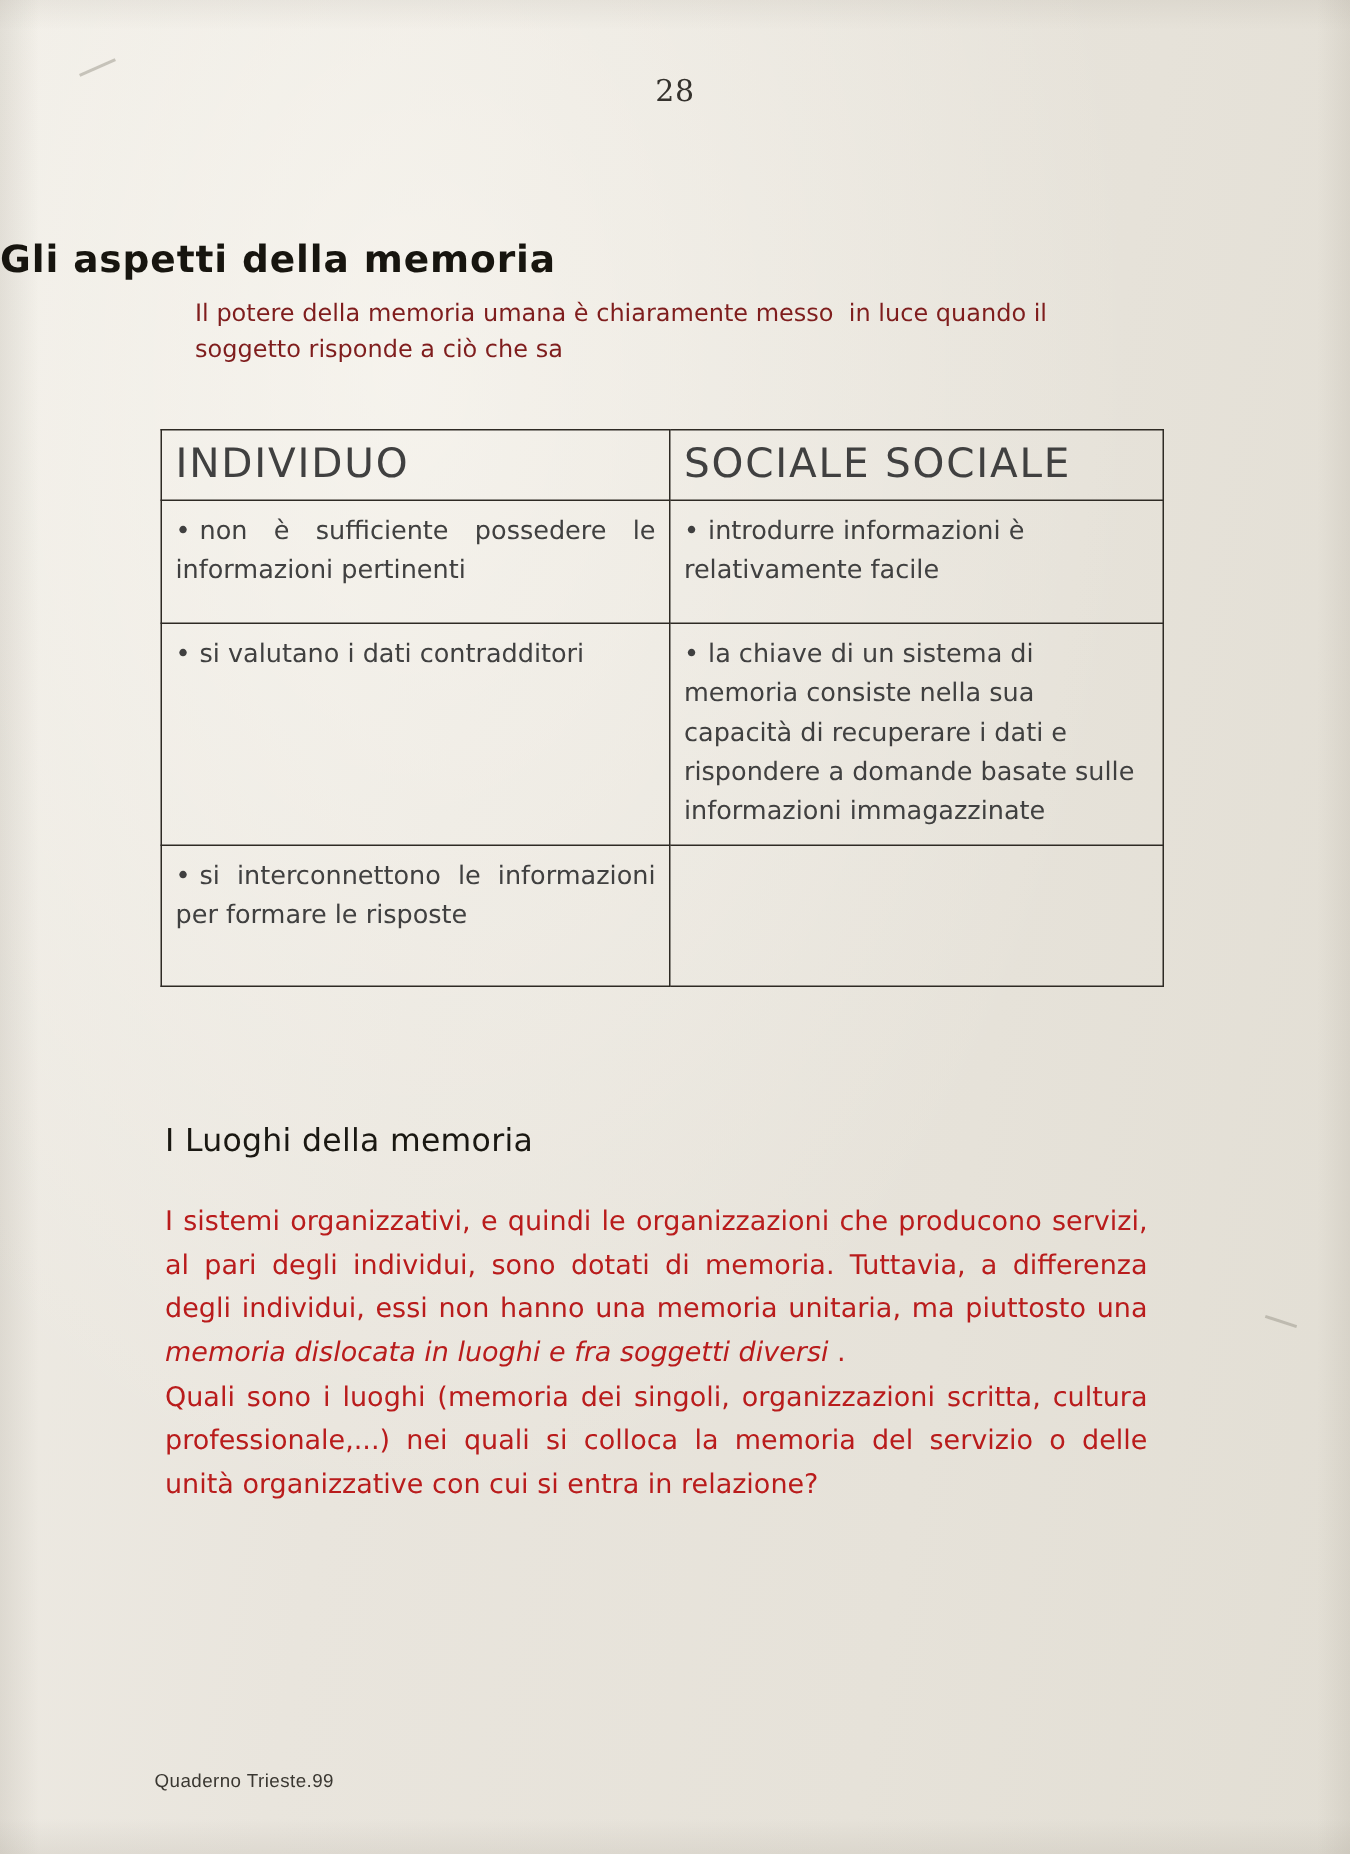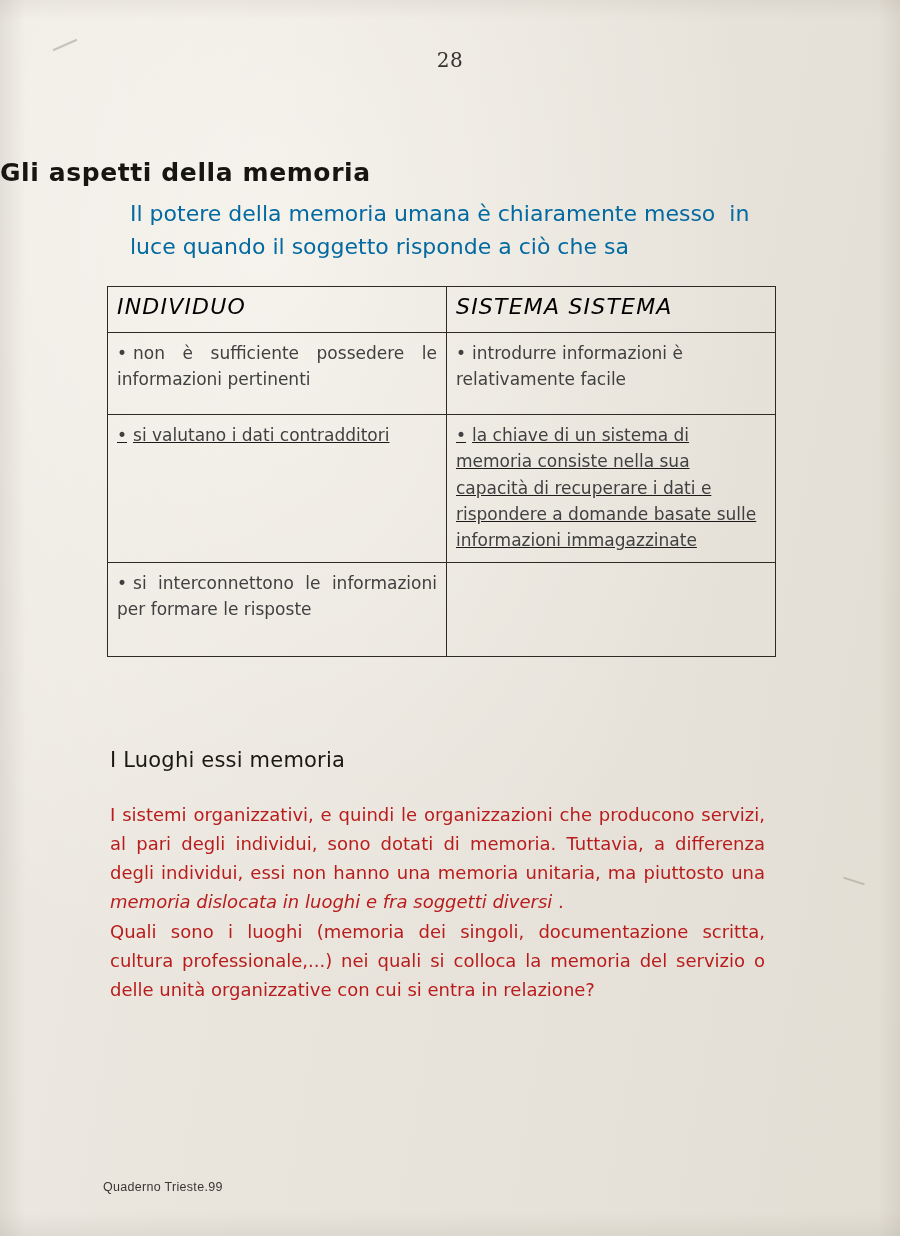--- a/index.html
+++ b/index.html
@@ -71,23 +71,23 @@
   }
   #doc-title {
     font-size: 25px;
     font-weight: 700;
     letter-spacing: 0.6px;
     color: #17150f;
     line-height: 1.2;
   }
   #doc-subtitle {
     margin-top: 9px;
-    font-size: 22px;
+    font-size: 16px;
     line-height: 1.52;
-    color: #0369a1;
+    color: #7f1d1d;
     width: 640px;
     margin-left: auto;
     margin-right: auto;
     white-space: pre-wrap;
   }
 
   
   #comparison-table {
     position: absolute;
     left: 107px;
@@ -101,40 +101,39 @@
     border: 1.4px solid #2e2a24;
     vertical-align: top;
     padding: 7px 9px 8px 9px;
     font-weight: normal;
     text-align: left;
   }
   .col-left  { width: 320px; }
   .col-right { width: 310px; }
 
   .th-cell {
-    font-size: 22px;
+    font-size: 27px;
     letter-spacing: 1.2px;
     padding-top: 3px;
     padding-bottom: 2px;
-    color: #000000;
+    color: #404040;
     height: 30px;
-    font-style: italic;
   }
 
   .cell-text {
     font-size: 17px;
     line-height: 1.55;
     color: #404040;
   }
   .cell-text.justify { text-align: justify; }
   .cell-text .b { margin-right: 6px; }
 
   .r1 td { height: 66px; }
   .r2 td { height: 104px; }
-  .r3 td { height: 112px; text-decoration: underline; }
+  .r3 td { height: 112px; }
   .r4 td { height: 78px; margin-top: 24px; }
 
   
   #section-heading {
     position: absolute;
     left: 110px;
     top: 748px;
     font-size: 21px;
     color: #1a1812;
     letter-spacing: 0.2px;
@@ -194,21 +193,21 @@
 
   <div id="title-block">
     <div id="doc-title">Gli aspetti della memoria</div>
     <div id="doc-subtitle">Il potere della memoria umana è chiaramente messo  in luce quando il soggetto risponde a ciò che sa</div>
   </div>
 
   <table id="comparison-table">
     <thead>
       <tr>
         <th class="col-left th-cell">INDIVIDUO</th>
-        <th class="col-right th-cell">SISTEMA SISTEMA</th>
+        <th class="col-right th-cell">SOCIALE SOCIALE</th>
       </tr>
     </thead>
     <tbody>
       <tr class="r1">
         <td>
           <div class="cell-text justify">
             <span class="b">•</span><span>non è sufficiente possedere le informazioni pertinenti</span>
           </div>
         </td>
         <td>
@@ -235,22 +234,22 @@
             <span class="b">•</span><span>si interconnettono le informazioni per formare le risposte</span>
           </div>
         </td>
         <td>
           <div class="cell-text"></div>
         </td>
       </tr>
     </tbody>
   </table>
 
-  <div id="section-heading">I Luoghi essi memoria</div>
+  <div id="section-heading">I Luoghi della memoria</div>
 
   <div id="body-text">
     <p><span>I sistemi organizzativi, e quindi le organizzazioni che producono servizi, al pari degli individui, sono dotati di memoria. Tuttavia, a differenza degli individui, essi non hanno una memoria unitaria, ma piuttosto una </span><span class="ital">memoria dislocata in luoghi e fra soggetti diversi</span><span> .</span></p>
-    <p>Quali sono i luoghi (memoria dei singoli, documentazione scritta, cultura professionale,...) nei quali si colloca la memoria del servizio o delle unità organizzative con cui si entra in relazione?</p>
+    <p>Quali sono i luoghi (memoria dei singoli, organizzazioni scritta, cultura professionale,...) nei quali si colloca la memoria del servizio o delle unità organizzative con cui si entra in relazione?</p>
   </div>
 
   <div id="footer-note">Quaderno Trieste.99</div>
 
 </div>
 
 </body></html>

